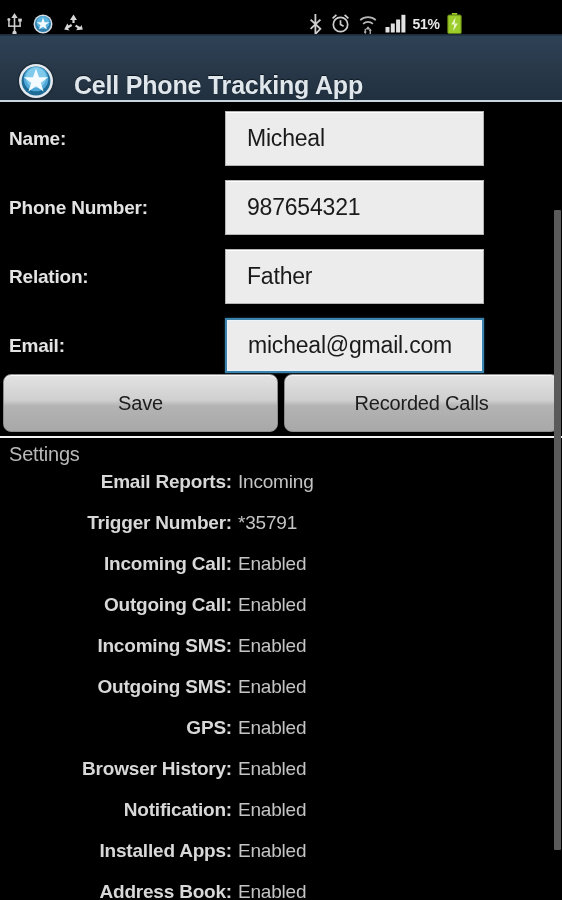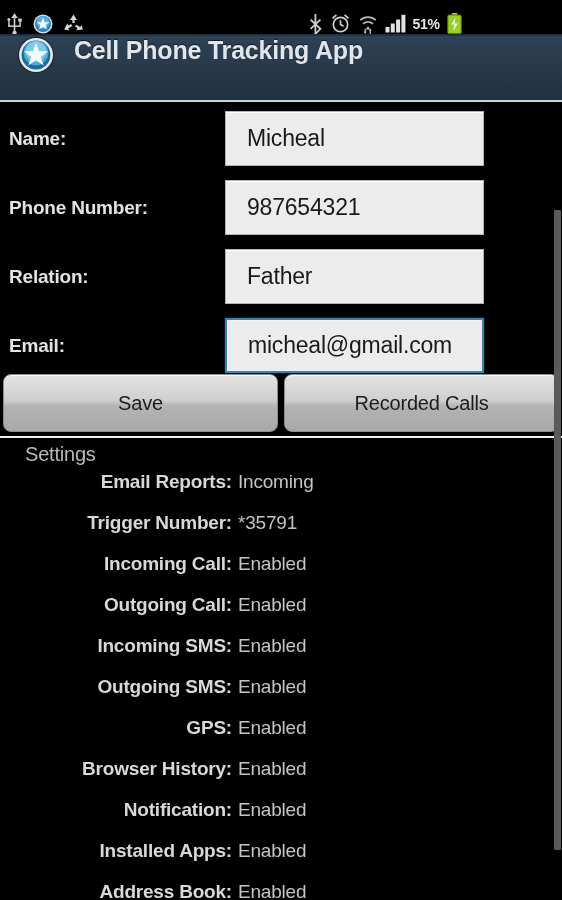--- a/index.html
+++ b/index.html
@@ -28,21 +28,21 @@
     margin-top:48px;
   }
   .sb-sep{ position:absolute; left:0; top:34px; width:562px; height:2px;
     background:linear-gradient(to bottom,#1a2836,#24384a); }
 
   
   .titlebar{
     position:absolute; left:0; top:36px; width:562px; height:66px;
     background:linear-gradient(to bottom,#2e4256 0%,#29394a 48%,#20303f 100%);
     border-bottom:2px solid #c9d4dd;
-    display:flex; align-items:flex-start; padding-left:17px;
+    display:flex; align-items:flex-end; padding-left:17px;
   }
   .app-icon{ width:38px; height:38px; flex:0 0 38px; }
   .title-text{
     color:#dfe6ec; font-size:25px; font-weight:bold; margin-left:19px;
     letter-spacing:-.2px; text-shadow:0 -1px 1px rgba(0,0,0,.6);
   }
 
   
   .form{ position:absolute; left:0; top:104px; width:496px; }
   .row{
@@ -79,21 +79,21 @@
     cursor:pointer;
   }
   .btn-divider{
     position:absolute; left:0; top:436px; width:562px; height:2px;
     background:#f2f2f2;
   }
 
   
   .settings{ position:absolute; left:0; top:440px; width:562px; }
   .settings-title{
-    color:#b8b8b8; font-size:20px; padding:3px 0 3px 9px; letter-spacing:-.2px;margin-left:16px;
+    color:#b8b8b8; font-size:20px; padding:3px 0 3px 9px; letter-spacing:-.2px;
   }
   .slist{ margin-top:2px; }
   .srow{ display:flex; align-items:baseline; height:41px; }
   .slabel{
     width:232px; flex:0 0 232px; text-align:right;
     color:#d8d8d8; font-size:19px; font-weight:bold; letter-spacing:-.2px;
   }
   .svalue{
     padding-left:6px; color:#c4c4c4; font-size:19px; letter-spacing:-.2px;
   }

